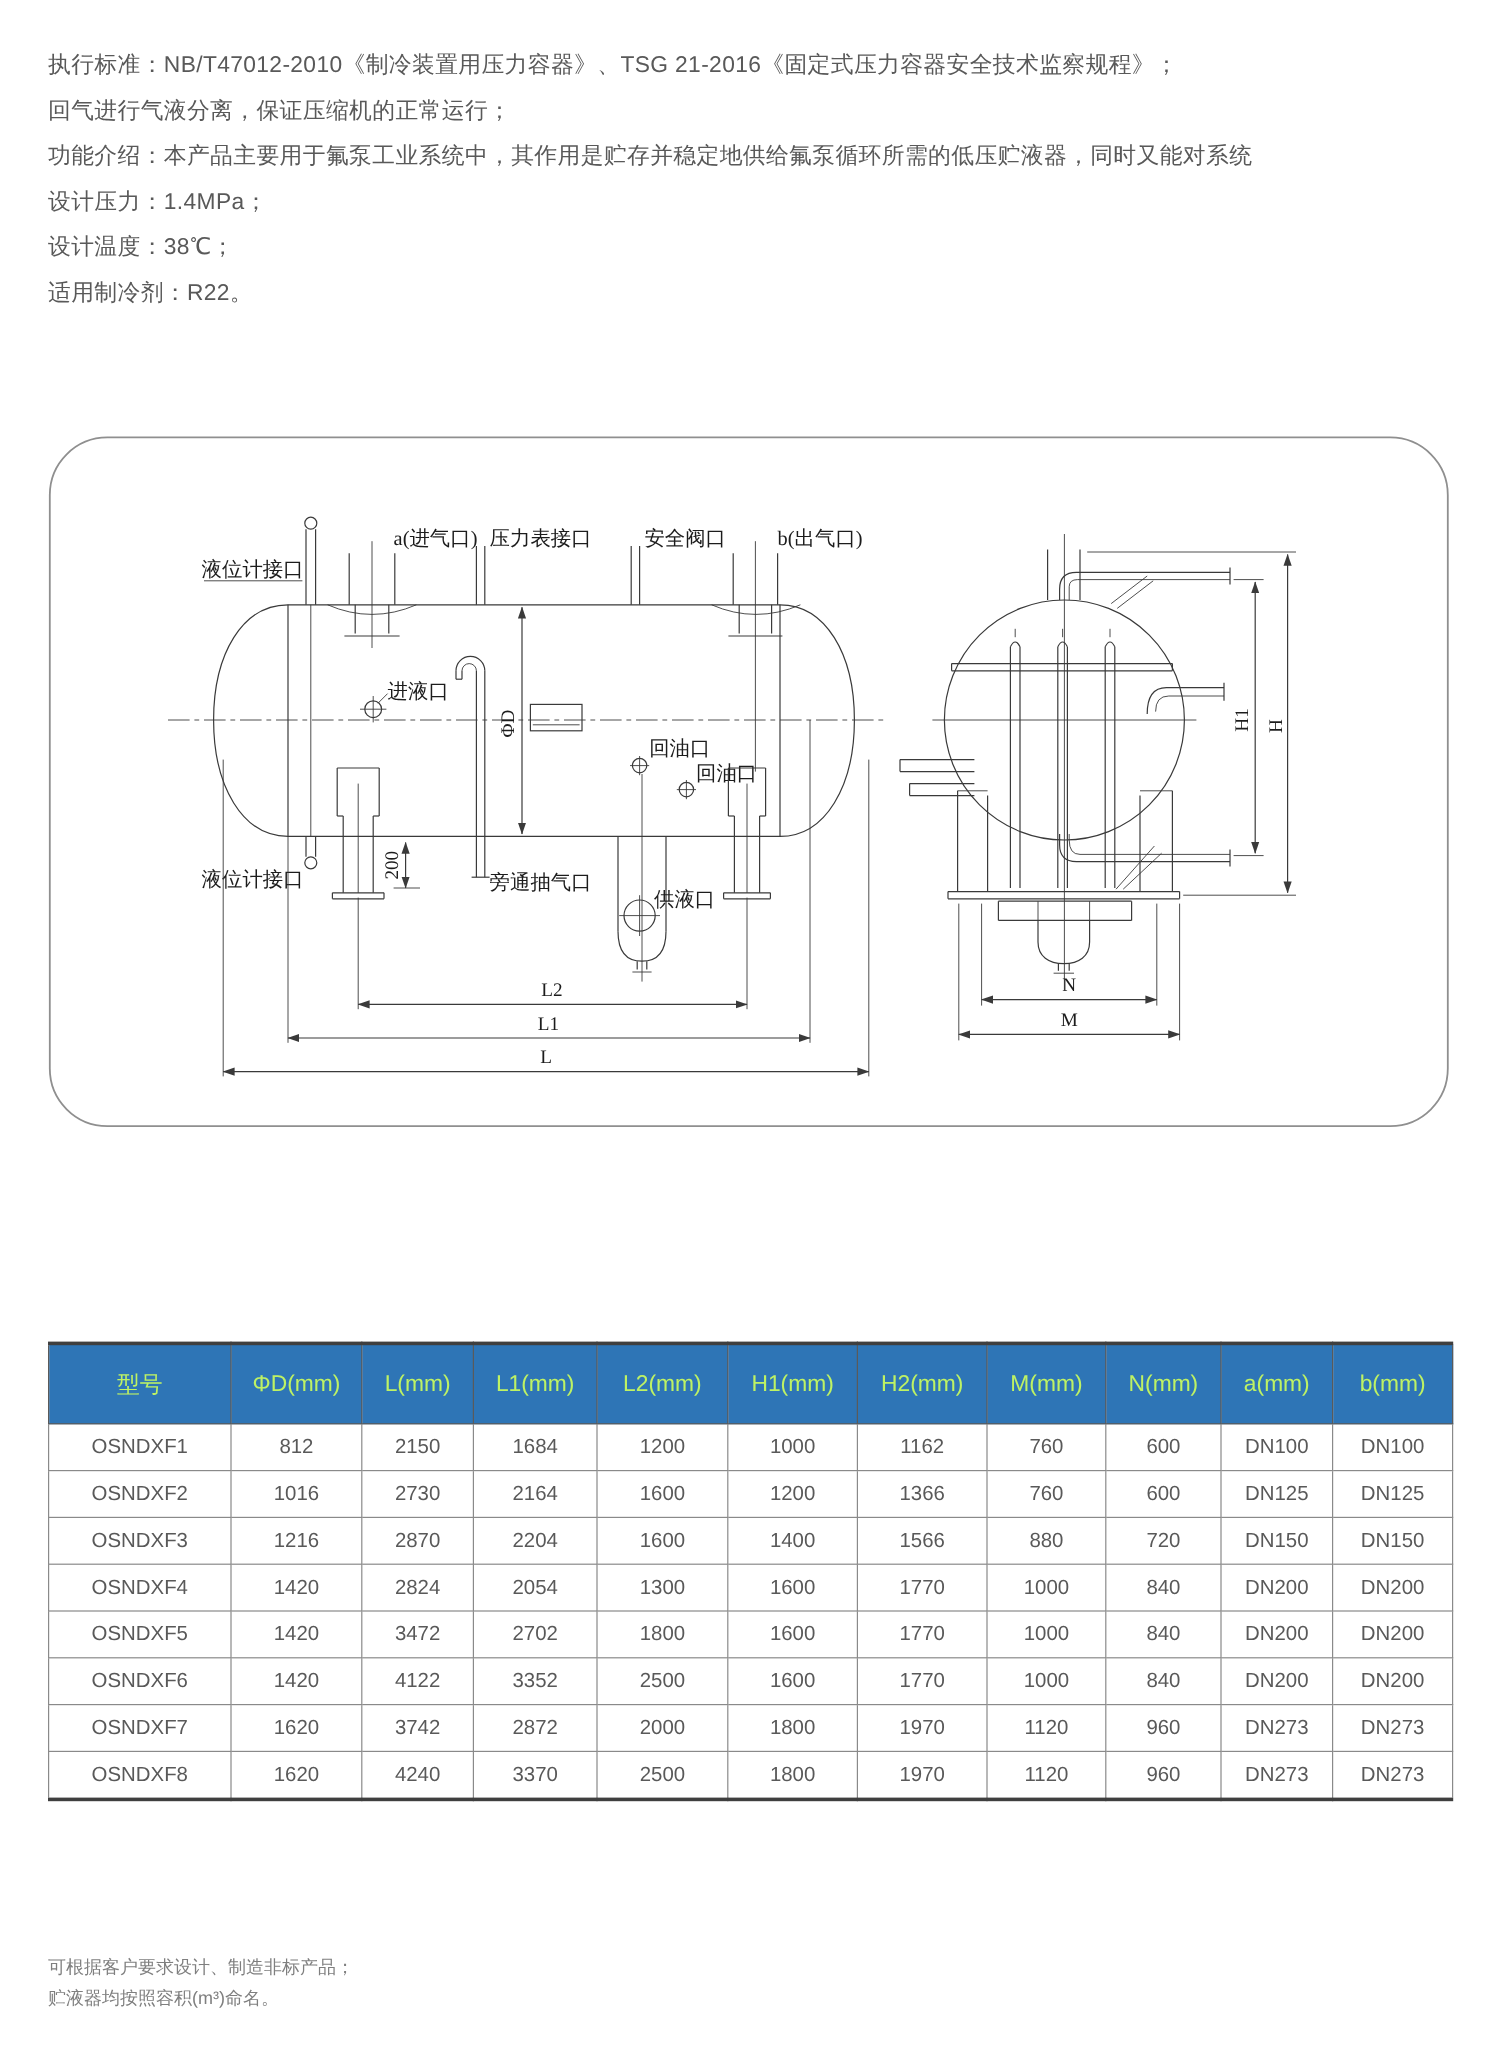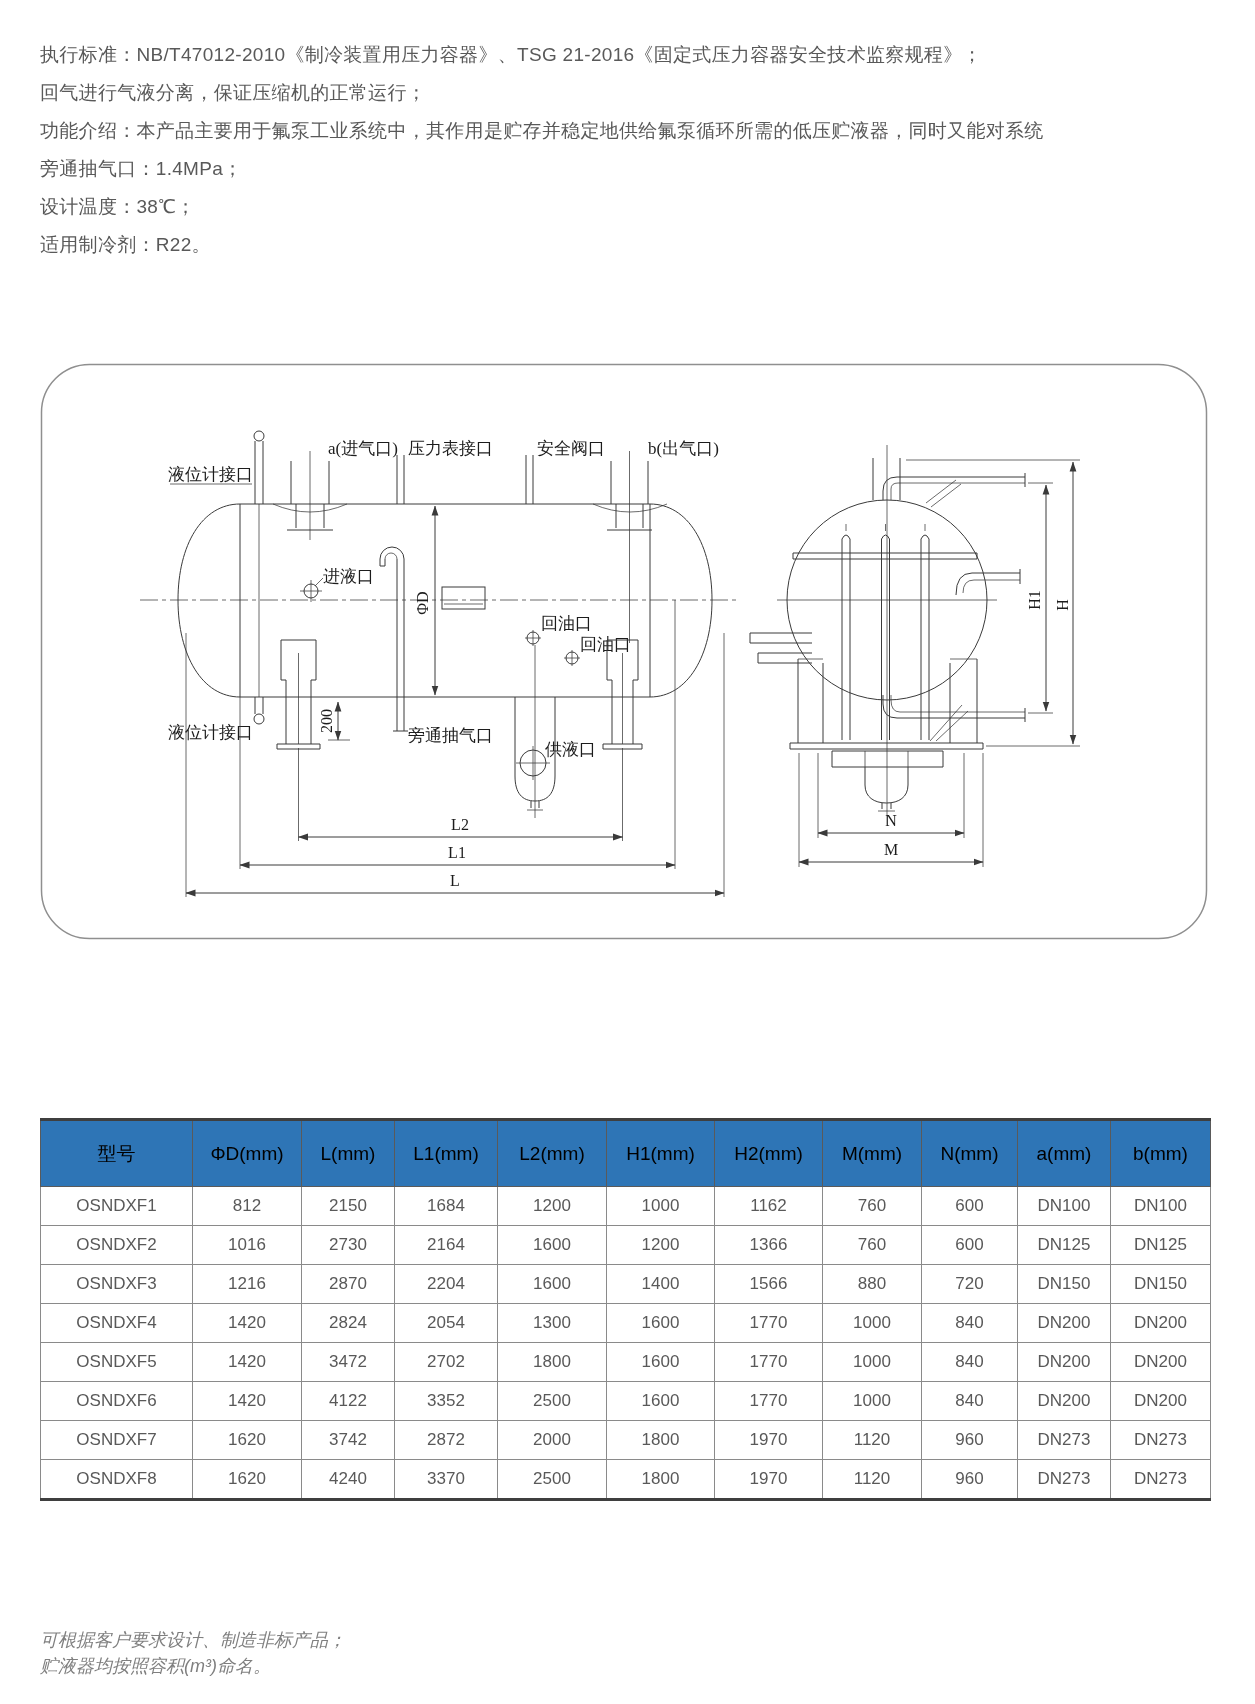--- a/index.html
+++ b/index.html
@@ -3,43 +3,43 @@
 <meta charset="utf-8">
 <style>
   html,body{margin:0;padding:0;background:#ffffff;}
   .page{position:relative;width:1255px;height:1704px;background:#fff;overflow:hidden;
         font-family:"Liberation Sans",sans-serif;}
   .intro{position:absolute;left:40px;top:36px;width:1150px;font-size:19px;line-height:38px;
          color:#595959;letter-spacing:.3px;}
   .diagram-box{position:absolute;left:40px;top:363px;}
   .spec-table{position:absolute;left:40px;top:1118px;width:1170px;border-collapse:collapse;
               table-layout:fixed;border-top:3px solid #3f3f3f;border-bottom:3px solid #3f3f3f;}
-  .spec-table th{background:#2E75B6;color:#000000;font-weight:normal;font-size:19px;height:63px;
+  .spec-table th{background:#2E75B6;color:#bef264;font-weight:normal;font-size:19px;height:63px;
                  border:1px solid #5a5a5a;border-top:none;text-align:center;}
   .spec-table td{border:1px solid #8a8a8a;height:36px;font-size:17px;color:#595959;
                  text-align:center;background:#fff;}
-  .notes{position:absolute;left:40px;top:1627px;font-size:18px;line-height:26px;color:#7f7f7f;font-style:italic;}
+  .notes{position:absolute;left:40px;top:1627px;font-size:15px;line-height:26px;color:#7f7f7f;}
   svg text{font-family:"Liberation Serif","DejaVu Serif",serif;fill:#1c1c1c;}
   svg .lbl{font-size:17px;}
   svg .dim{font-size:16px;}
   svg line,svg path,svg rect,svg circle{stroke:#3a3a3a;fill:none;stroke-width:1;}
   svg .thin{stroke-width:.75;}
   svg .border-box{stroke:#8f8f8f;stroke-width:1.5;}
   svg .arrowhead{fill:#3a3a3a;stroke:none;}
 </style>
 </head>
 <body>
 
 <div class="page">
 
   <div class="intro" id="intro">
       <div>执行标准：NB/T47012-2010《制冷装置用压力容器》、TSG 21-2016《固定式压力容器安全技术监察规程》；</div>
       <div>回气进行气液分离，保证压缩机的正常运行；</div>
       <div>功能介绍：本产品主要用于氟泵工业系统中，其作用是贮存并稳定地供给氟泵循环所需的低压贮液器，同时又能对系统</div>
-      <div>旁通抽气口：1.4MPa；</div>
+      <div>设计压力：1.4MPa；</div>
       <div>设计温度：38℃；</div>
       <div>适用制冷剂：R22。</div>
     </div>
 
   <svg class="diagram-box" width="1168" height="577" viewBox="0 0 1168 577">
     <defs>
       <marker id="arr" viewBox="0 0 10 10" refX="9.5" refY="5" markerWidth="10" markerHeight="10" orient="auto-start-reverse">
           <path class="arrowhead" d="M0,1.6 L10,5 L0,8.4 Z"></path>
         </marker>
     </defs>

